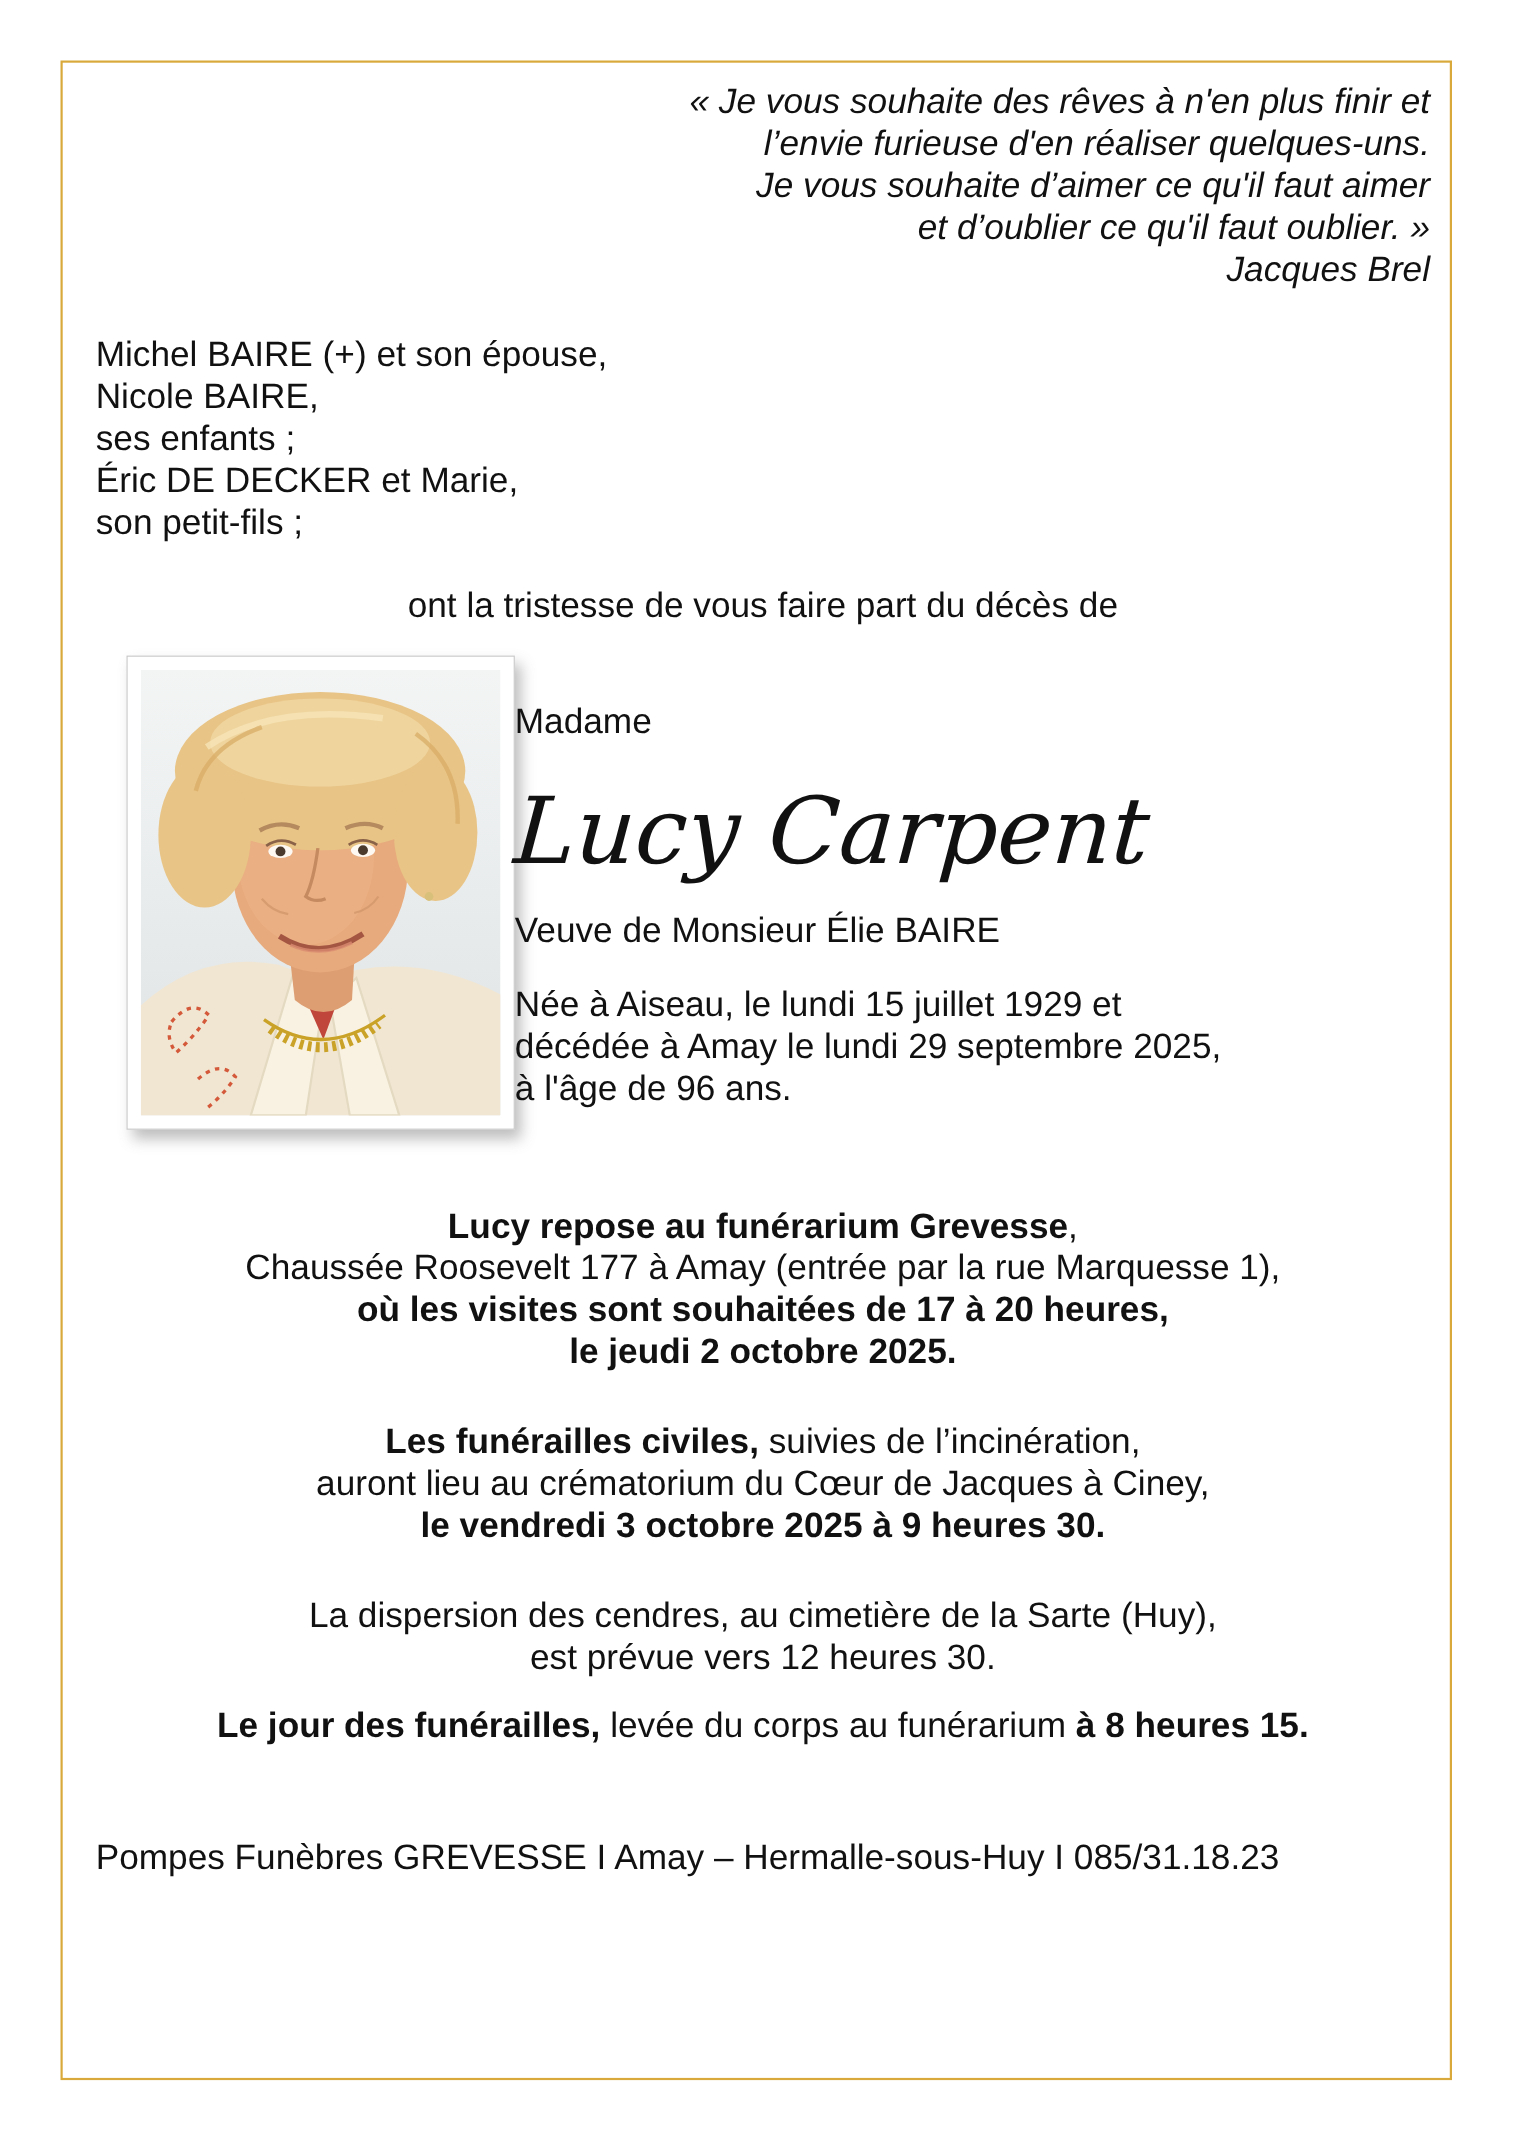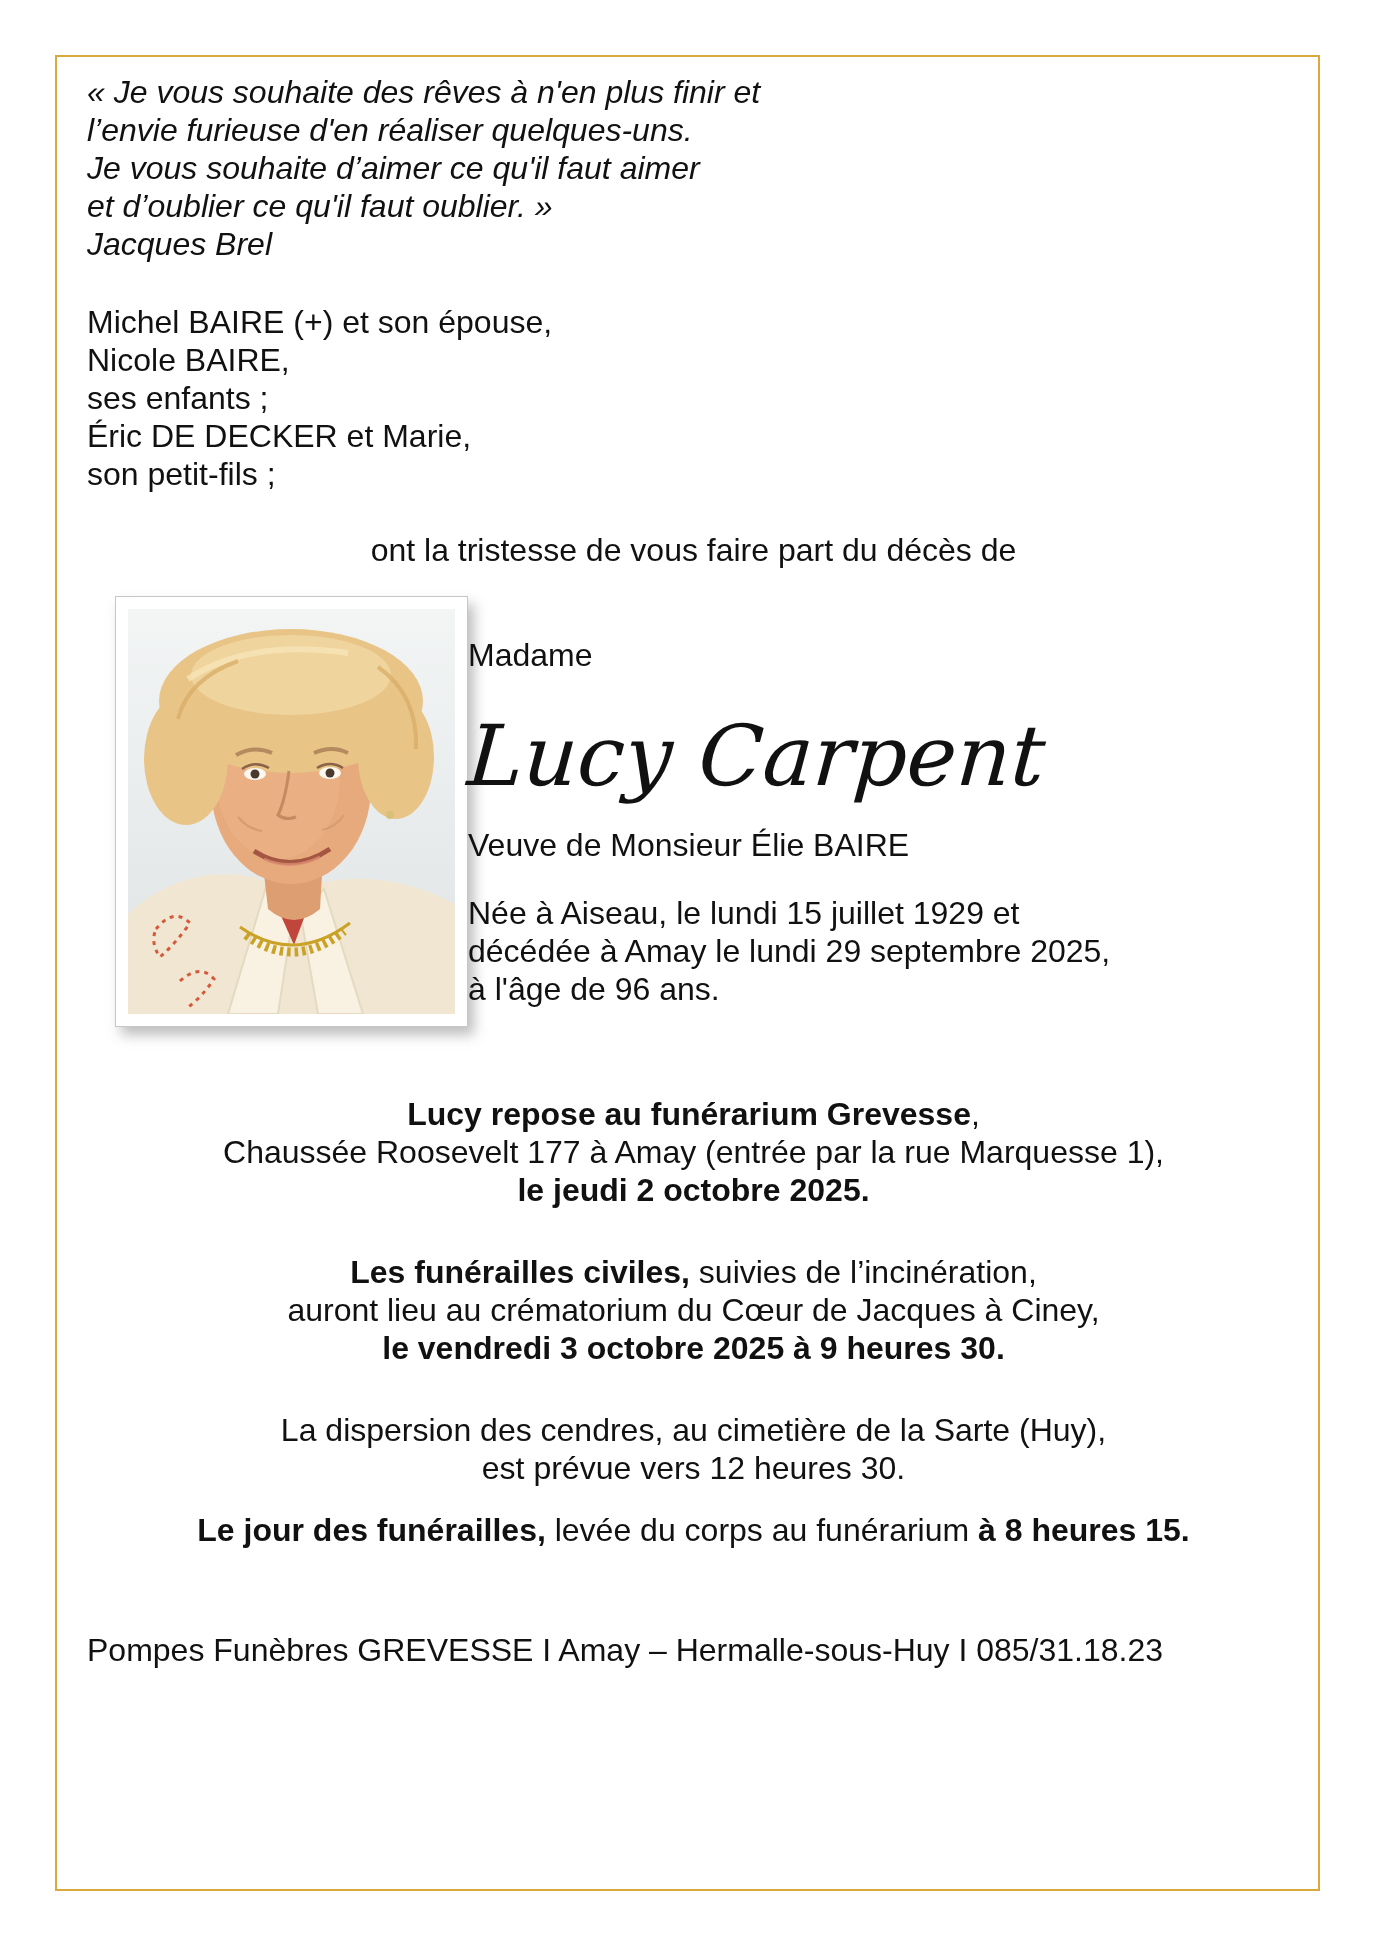--- a/index.html
+++ b/index.html
@@ -12,21 +12,21 @@
     overflow:hidden;
   }
   .frame {
     position:absolute; left:55px; top:55px;
     width:1265px; height:1836px;
     border:2px solid #D9A93C;
     box-sizing:border-box;
     padding:14px 18px 0 30px;
   }
   .quote {
-    text-align:left;
+    text-align:right;
     font-style:italic;
     font-size:32px; line-height:38px;
     margin-top:2px;
   }
   .family { margin-top:40px; font-size:32px; line-height:38px; }
   .family .frow.r { }
   .intro { margin-top:38px; text-align:center; font-size:32px; line-height:38px; }
   .figure-row { display:flex; margin-top:27px; }
   .photo-frame {
     width:353px; height:431px;
@@ -148,20 +148,21 @@
             <div>décédée à Amay le lundi 29 septembre 2025,</div>
             <div>à l'âge de 96 ans.</div>
           </div>
       </div>
     </div>
 
     <div>
         <div class="para first">
           <div><strong>Lucy repose au funérarium Grevesse</strong><span>,</span></div>
           <div><span>Chaussée Roosevelt 177 à Amay (entrée par la rue Marquesse 1),</span></div>
+          <div><strong>où les visites sont souhaitées de 17 à 20 heures,</strong></div>
           <div><strong>le jeudi 2 octobre 2025.</strong></div>
         </div>
         <div class="para">
           <div><strong>Les funérailles civiles,</strong><span> suivies de l’incinération,</span></div>
           <div><span>auront lieu au crématorium du Cœur de Jacques à Ciney,</span></div>
           <div><strong>le vendredi 3 octobre 2025 à 9 heures 30.</strong></div>
         </div>
         <div class="para">
           <div><span>La dispersion des cendres, au cimetière de la Sarte (Huy),</span></div>
           <div><span>est prévue vers 12 heures 30.</span></div>

